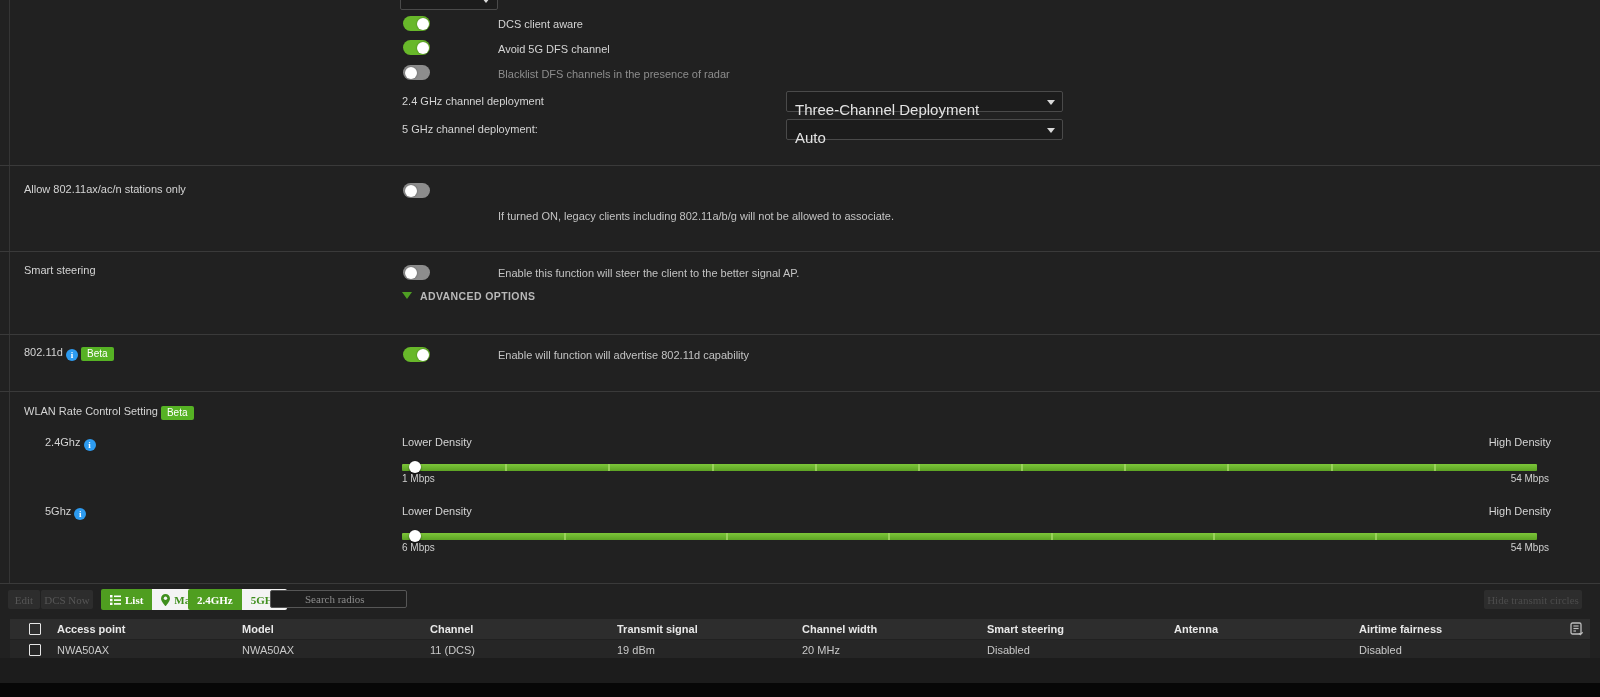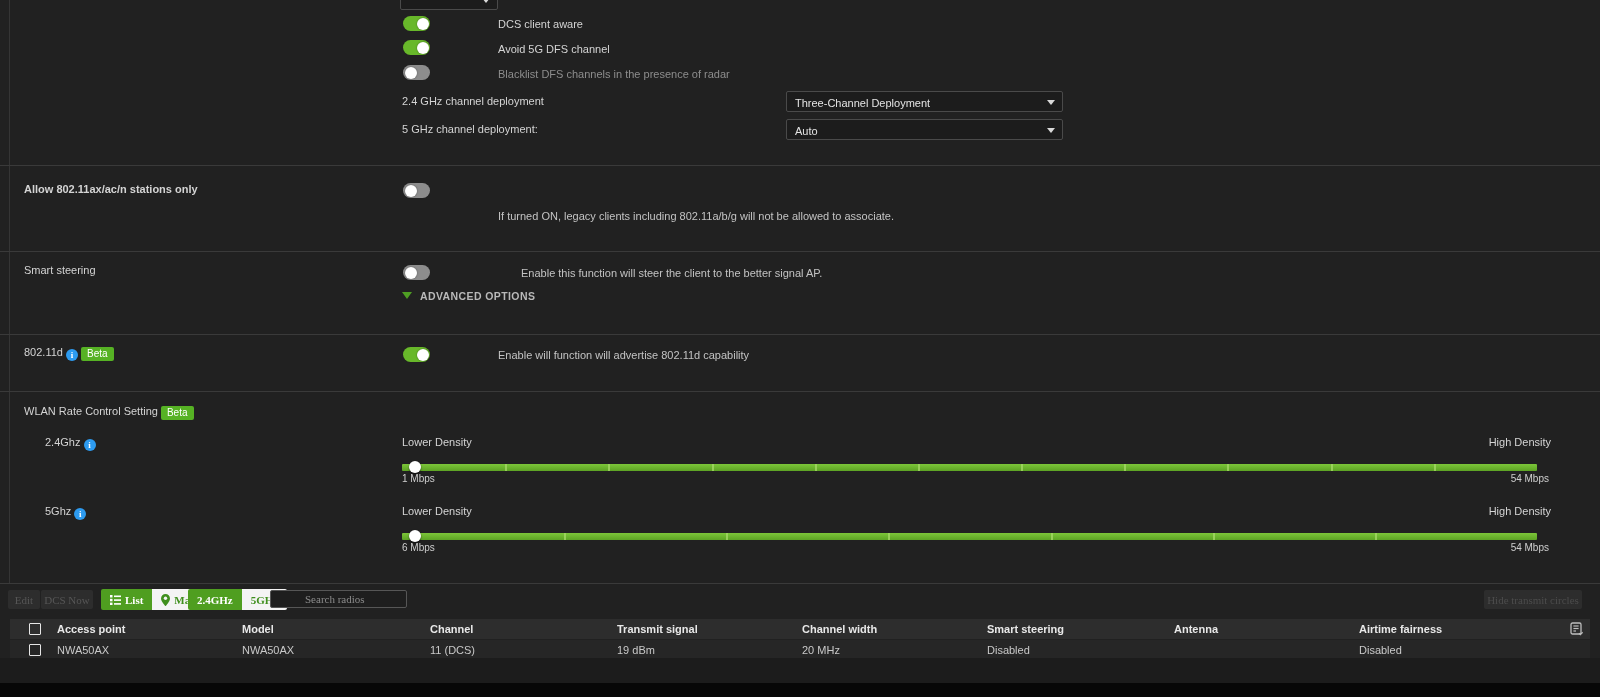--- a/index.html
+++ b/index.html
@@ -20,21 +20,21 @@
   .left-line { position:absolute; left:9px; top:0; width:1px; height:584px; background:#353535; }
 
   
   .toggle { position:absolute; width:27px; height:15px; border-radius:8px; background:#8d8d8d; cursor:pointer; }
   .toggle .knob { position:absolute; top:1.5px; left:1.5px; width:12px; height:12px; border-radius:50%; background:#fff; box-shadow:0 0 2px rgba(0,0,0,.4); }
   .toggle[data-state="on"] { background:#68b82a; }
   .toggle[data-state="on"] .knob { left:auto; right:1.5px; }
 
   
   .dd { position:absolute; background:#1c1c1c; border:1px solid #4a4a4a; border-radius:2px;
-        color:#e3e3e3; font-size:11px; line-height:19px; padding:2px 22px 0 8px; cursor:pointer; }
+        color:#e3e3e3; font-size:15px; line-height:19px; padding:8px 22px 0 8px; cursor:pointer; }
   .dd .caret { position:absolute; right:7px; top:50%; margin-top:-2px; width:0; height:0;
         border-left:4px solid transparent; border-right:4px solid transparent; border-top:5px solid #d9d9d9; }
   .dd.partial { left:400px; top:-11px; width:98px; height:21px; }
 
   
   .info-icon { display:inline-block; width:12px; height:12px; border-radius:50%; background:#2d9bf0;
         color:#fff; font-size:9px; font-weight:bold; text-align:center; line-height:12px;
         vertical-align:-2px; font-family:"Liberation Serif",serif; }
   .badge { display:inline-block; background:#56b224; color:#fff; font-size:10px; line-height:14px;
         padding:0 6px; border-radius:2px; vertical-align:-1px; }
@@ -112,33 +112,33 @@
     </div>
 
     <span class="lbl abs" style="left:402px;top:123px;">5 GHz channel deployment:</span>
     <div class="dd" style="left:786px;top:119px;width:277px;height:21px;">
       <span>Auto</span>
       <span class="caret"></span>
     </div>
   </div>
 
   <div class="sec bordered" style="top:165px;height:86px;">
-    <span class="lbl abs" style="left:24px;top:17px;font-weight:bold;">Allow 802.11ax/ac/n stations only</span>
+    <span class="lbl abs" style="left:24px;top:17px;">Allow 802.11ax/ac/n stations only</span>
     <div class="toggle" style="left:403px;top:17px;" data-state="off">
         <div class="knob"></div>
       </div>
     <span class="note abs" style="left:498px;top:44px;">If turned ON, legacy clients including 802.11a/b/g will not be allowed to associate.</span>
   </div>
 
   <div class="sec bordered" style="top:251px;height:83px;">
     <span class="lbl abs" style="left:24px;top:12px;">Smart steering</span>
     <div class="toggle" style="left:403px;top:13px;" data-state="off">
         <div class="knob"></div>
       </div>
-    <span class="note abs" style="left:498px;top:15px;margin-left:23px;">Enable this function will steer the client to the better signal AP.</span>
+    <span class="note abs" style="left:498px;top:15px;">Enable this function will steer the client to the better signal AP.</span>
     <div class="abs" style="left:402px;top:38px;cursor:pointer;">
       <span class="adv-tri"></span><span class="adv-text">ADVANCED OPTIONS</span>
     </div>
   </div>
 
   <div class="sec bordered" style="top:334px;height:57px;">
     <span class="abs" style="left:24px;top:11px;white-space:nowrap;">
       <span class="lbl">802.11d</span>
       <span class="info-icon">i</span>
       <span class="badge">Beta</span>

